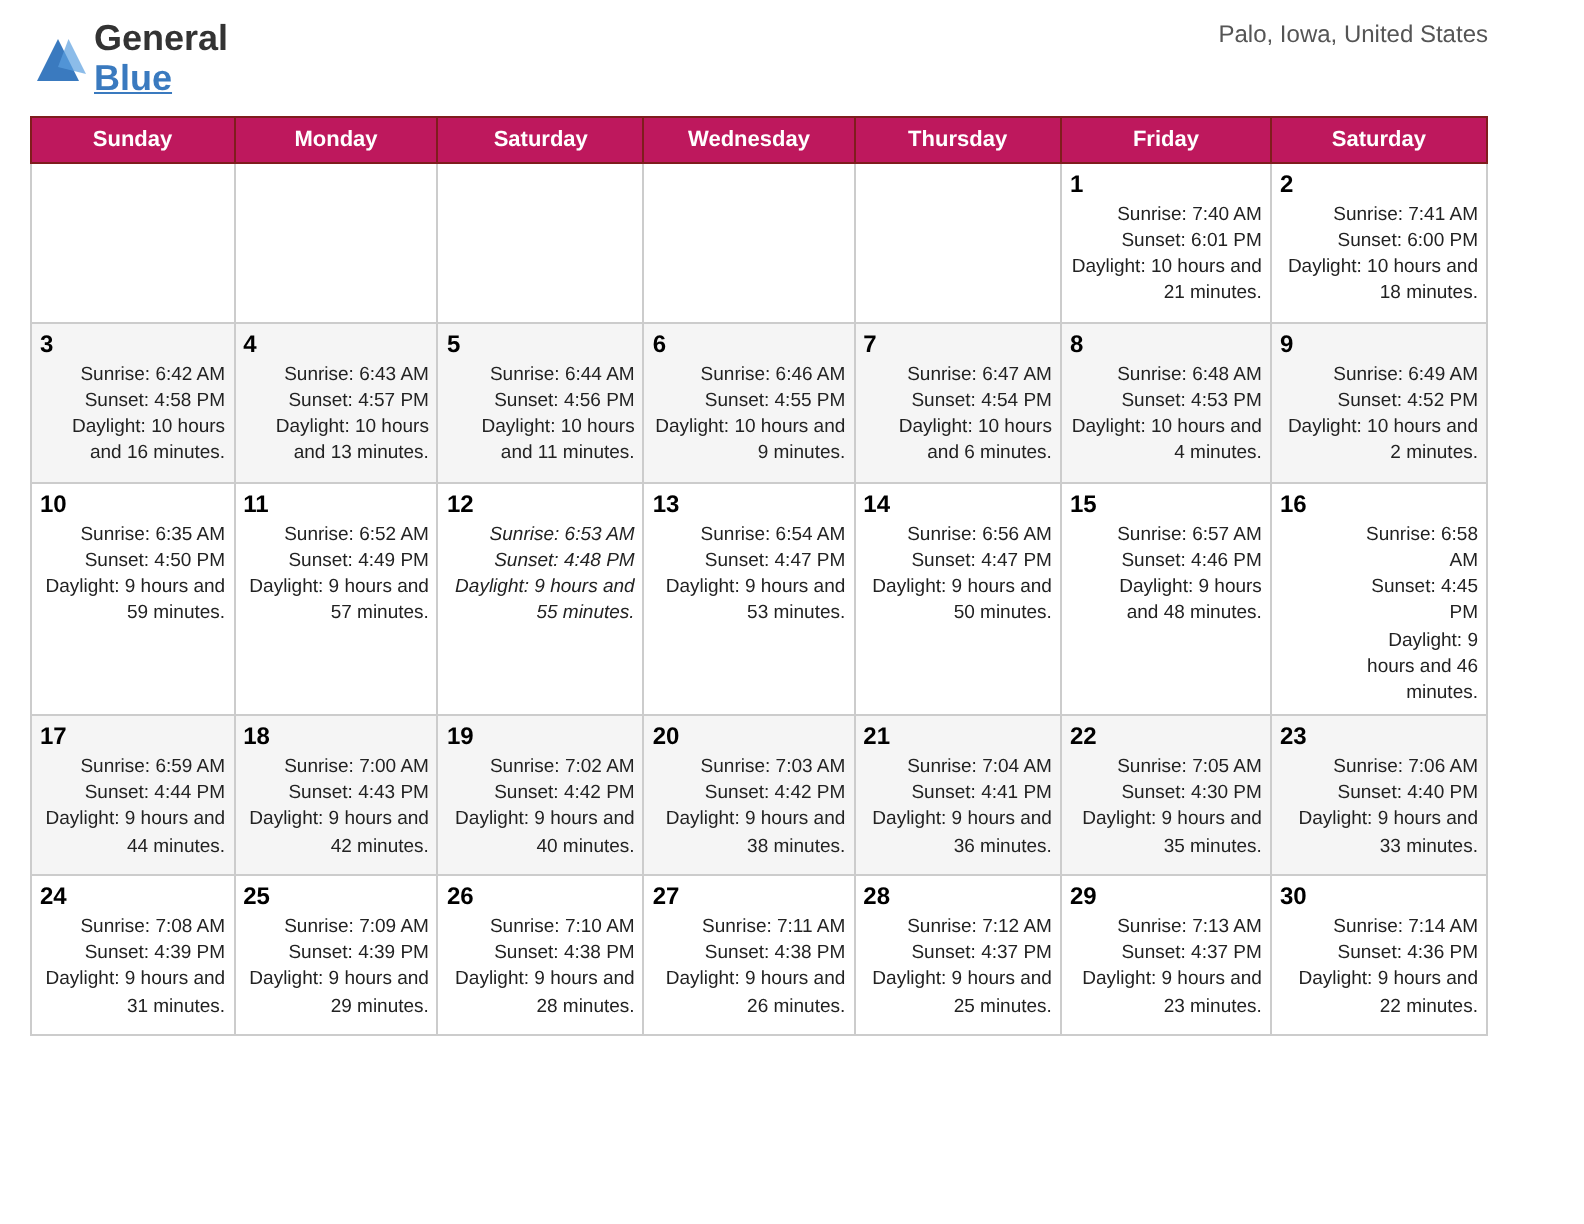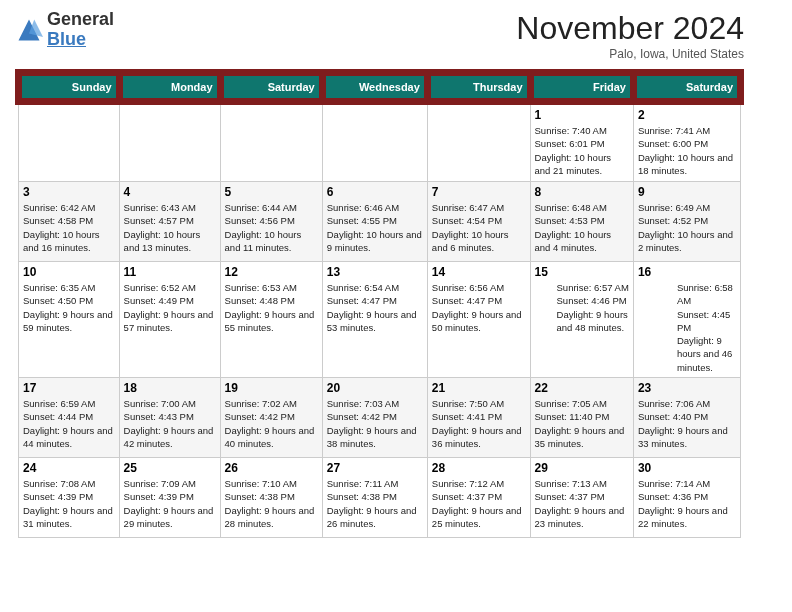--- a/index.html
+++ b/index.html
@@ -48,27 +48,27 @@
     .location {
       font-size: 12px;
       color: #555;
     }
     .calendar {
       width: 100%;
       border-collapse: collapse;
       font-size: 10px;
     }
     .calendar th {
-      background: #0f766e;
+      background: #be185d;
       color: #fff;
       padding: 5px 4px;
-      text-align: right;
+      text-align: center;
       font-size: 11px;
       font-weight: bold;
-      border: 7px solid #7f1d1d;
+      border: 1px solid #7f1d1d;
     }
     .calendar td {
       border: 1px solid #ccc;
       vertical-align: top;
       padding: 3px 4px;
       width: 113px;
       height: 80px;
       background: #fff;
     }
     .calendar tr:nth-child(even) td {
@@ -77,40 +77,40 @@
     .day-num {
       font-weight: bold;
       font-size: 12px;
       display: block;
       margin-bottom: 2px;
     }
     .day-info {
       font-size: 9.5px;
       line-height: 1.4;
       color: #222;
+      text-align: right;
     }
     .empty { background: #fff !important; }
   </style>
 </head>
 <body>
 <div class="page">
 
   <div class="header">
     <div class="logo">
       <svg class="logo-icon" viewBox="0 0 32 32">
         <polygon points="16,4 28,28 4,28" fill="#3a7abf"></polygon>
         <polygon points="22,4 32,24 16,20" fill="#5ba0e0" opacity="0.7"></polygon>
       </svg>
       <div class="logo-text">
         <span class="logo-general">General</span><br>
         <span class="logo-blue">Blue</span>
       </div>
     </div>
     <div class="title-block">
-      <div class="month-title">November 2024</div>
       <div class="location">Palo, Iowa, United States</div>
     </div>
   </div>
 
   <table class="calendar">
     <thead>
       <tr>
         <th>Sunday</th>
         <th>Monday</th>
         <th>Saturday</th>
@@ -192,21 +192,21 @@
 Daylight: 9 hours and 59 minutes.</div>
           </td>
           <td>
             <span class="day-num">11</span>
             <div class="day-info" style="white-space: pre-line;">Sunrise: 6:52 AM
 Sunset: 4:49 PM
 Daylight: 9 hours and 57 minutes.</div>
           </td>
           <td>
             <span class="day-num">12</span>
-            <div class="day-info" style="white-space: pre-line;">Sunrise: 6:53 AM
+            <div class="day-info" style="white-space: pre-line; font-style: italic;">Sunrise: 6:53 AM
 Sunset: 4:48 PM
 Daylight: 9 hours and 55 minutes.</div>
           </td>
           <td>
             <span class="day-num">13</span>
             <div class="day-info" style="white-space: pre-line;">Sunrise: 6:54 AM
 Sunset: 4:47 PM
 Daylight: 9 hours and 53 minutes.</div>
           </td>
           <td>
@@ -248,28 +248,28 @@
 Daylight: 9 hours and 40 minutes.</div>
           </td>
           <td>
             <span class="day-num">20</span>
             <div class="day-info" style="white-space: pre-line;">Sunrise: 7:03 AM
 Sunset: 4:42 PM
 Daylight: 9 hours and 38 minutes.</div>
           </td>
           <td>
             <span class="day-num">21</span>
-            <div class="day-info" style="white-space: pre-line;">Sunrise: 7:50 AM
+            <div class="day-info" style="white-space: pre-line;">Sunrise: 7:04 AM
 Sunset: 4:41 PM
 Daylight: 9 hours and 36 minutes.</div>
           </td>
           <td>
             <span class="day-num">22</span>
             <div class="day-info" style="white-space: pre-line;">Sunrise: 7:05 AM
-Sunset: 11:40 PM
+Sunset: 4:30 PM
 Daylight: 9 hours and 35 minutes.</div>
           </td>
           <td>
             <span class="day-num">23</span>
             <div class="day-info" style="white-space: pre-line;">Sunrise: 7:06 AM
 Sunset: 4:40 PM
 Daylight: 9 hours and 33 minutes.</div>
           </td>
         </tr>
         <tr>

